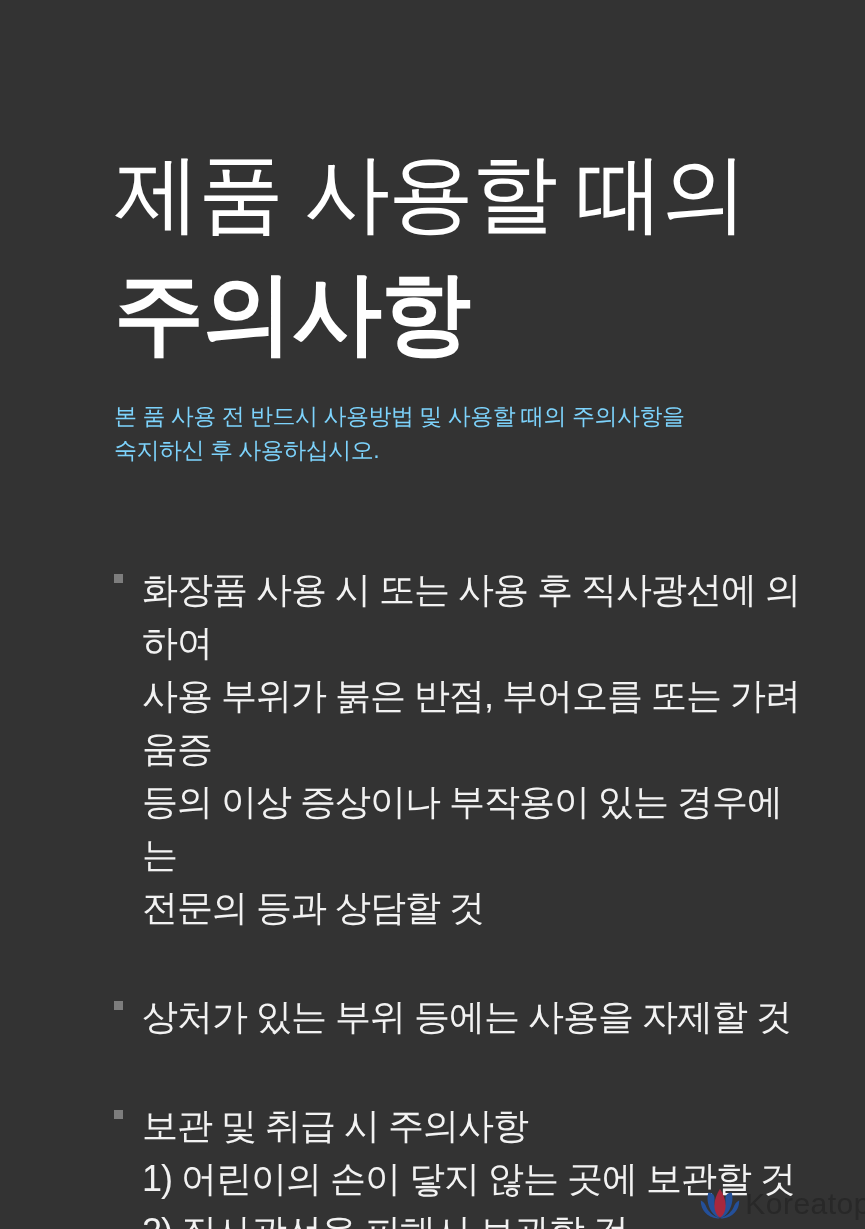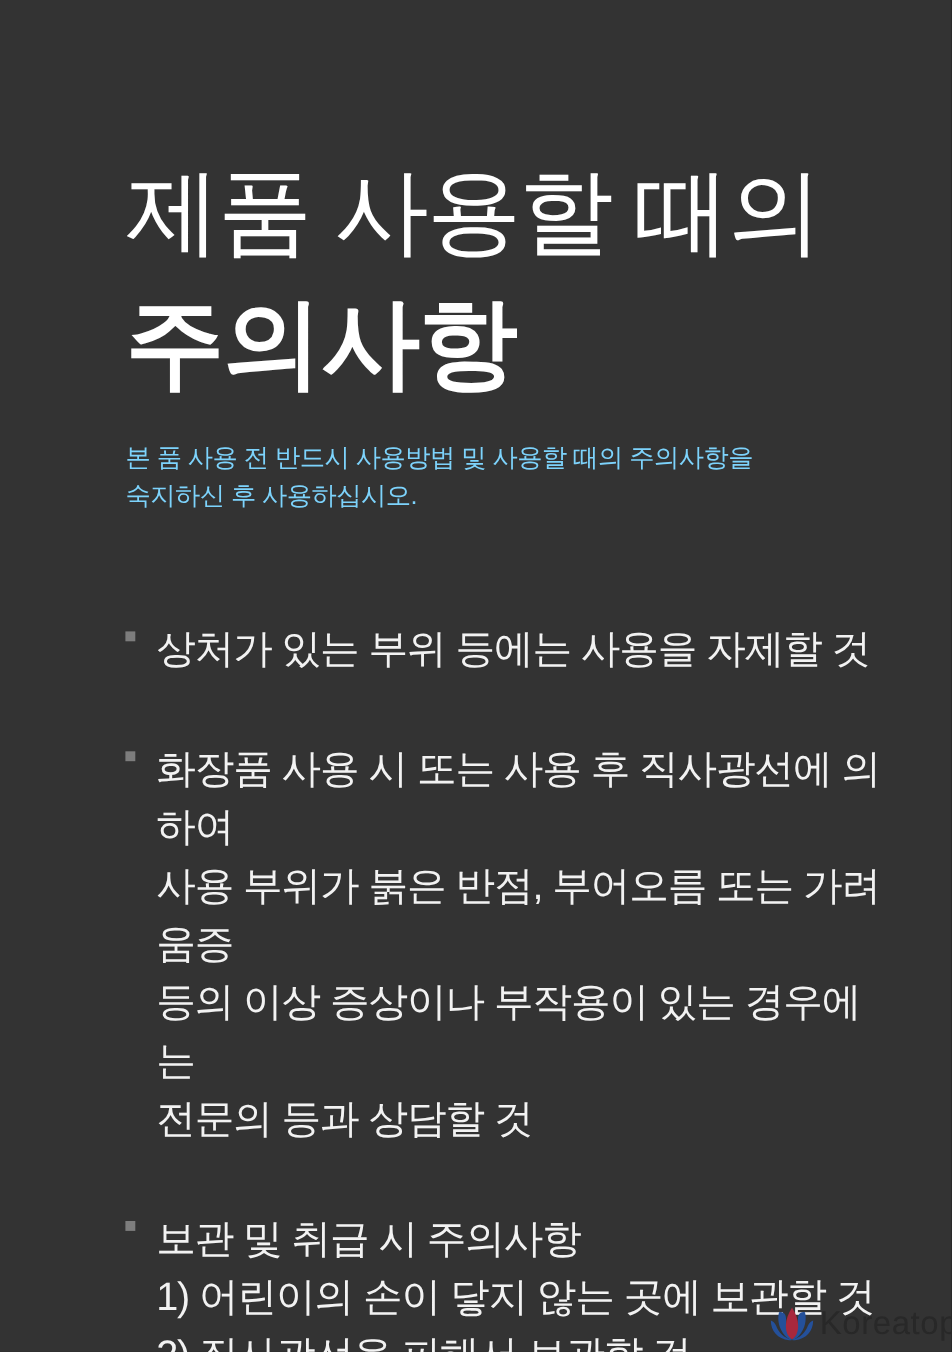--- a/index.html
+++ b/index.html
@@ -99,29 +99,29 @@
     <div class="title-line2">주의사항</div>
   </div>
 
   <div class="subtitle" style="white-space: pre-line;">본 품 사용 전 반드시 사용방법 및 사용할 때의 주의사항을
 숙지하신 후 사용하십시오.</div>
 
   <div class="precautions">
 
     <div class="precaution-item">
       <span class="bullet-marker"></span>
-      <div class="precaution-text">상처가 있는 부위 등에는 사용을 자제할 것</div>
+      <div class="precaution-text">화장품 사용 시 또는 사용 후 직사광선에 의하여
+사용 부위가 붉은 반점, 부어오름 또는 가려움증
+등의 이상 증상이나 부작용이 있는 경우에는
+전문의 등과 상담할 것</div>
     </div>
 
     <div class="precaution-item">
       <span class="bullet-marker"></span>
-      <div class="precaution-text">화장품 사용 시 또는 사용 후 직사광선에 의하여
-사용 부위가 붉은 반점, 부어오름 또는 가려움증
-등의 이상 증상이나 부작용이 있는 경우에는
-전문의 등과 상담할 것</div>
+      <div class="precaution-text">상처가 있는 부위 등에는 사용을 자제할 것</div>
     </div>
 
     <div class="precaution-item">
       <span class="bullet-marker"></span>
       <div class="precaution-text">보관 및 취급 시 주의사항
 1) 어린이의 손이 닿지 않는 곳에 보관할 것
 2) 직사광선을 피해서 보관할 것</div>
     </div>
 
   </div>

